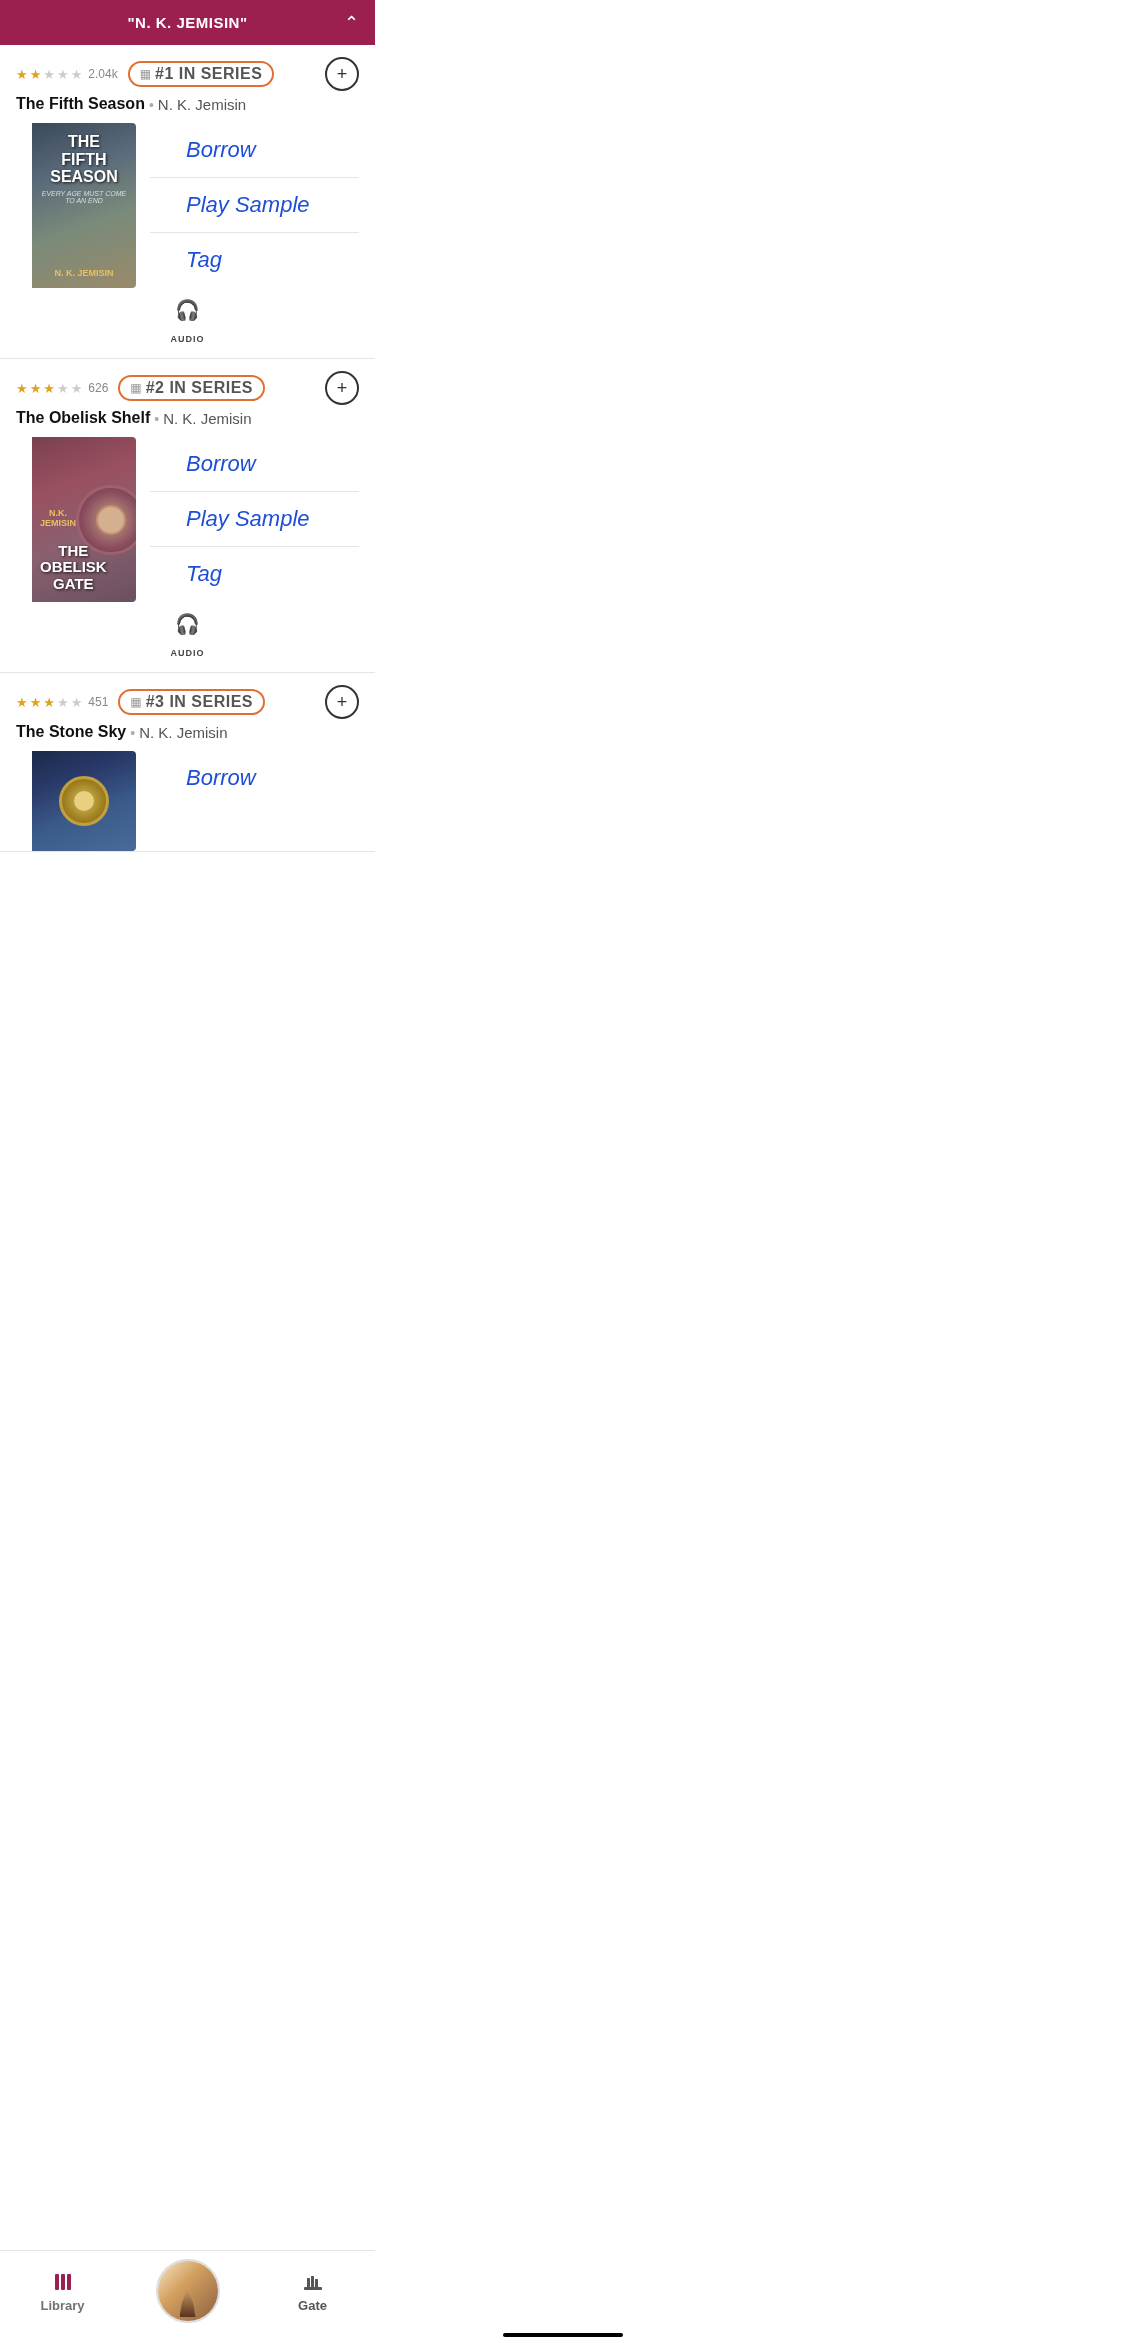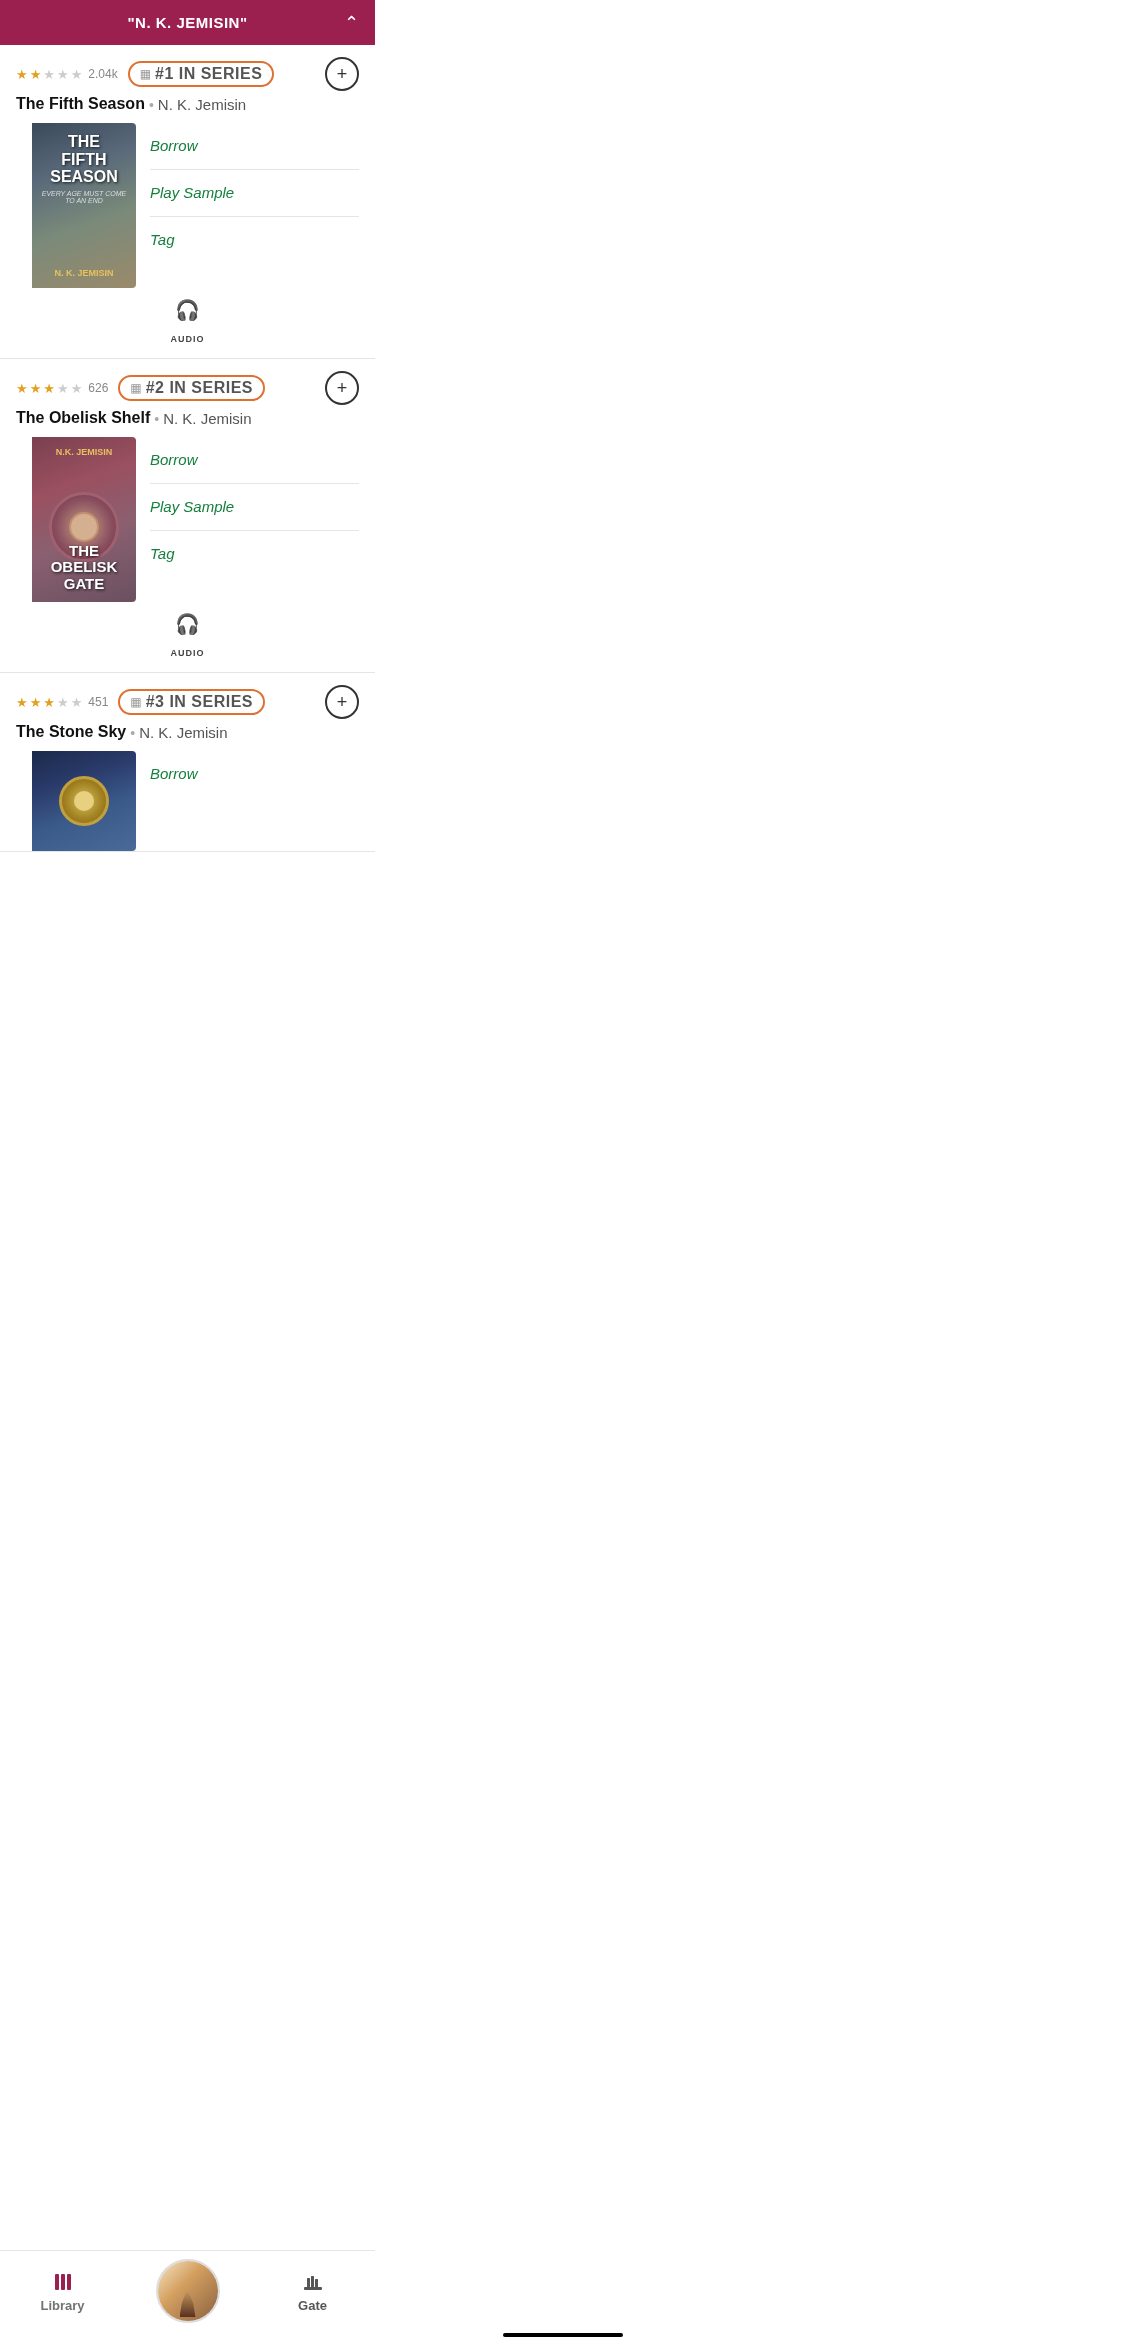--- a/index.html
+++ b/index.html
@@ -174,21 +174,21 @@
       font-weight: 700;
       text-align: center;
     }
 
     
     .cover-obelisk {
       background: linear-gradient(160deg, #7a4050 0%, #9a5060 30%, #8a6070 60%, #6a5060 100%);
       width: 100%;
       height: 100%;
       display: flex;
-      flex-direction: column;
+      flex-direction: row;
       align-items: center;
       justify-content: flex-start;
       padding: 10px 8px;
       position: relative;
     }
     .cover-obelisk-author {
       color: #e8c060;
       font-size: 9px;
       font-weight: 700;
       text-align: center;
@@ -226,23 +226,24 @@
 
     .action-item {
       padding: 14px 0;
       border-bottom: 1px solid #e5e5e5;
       cursor: pointer;
     }
     .action-item:last-child {
       border-bottom: none;
     }
     .action-label {
-      font-size: 15px;
+      font-size: 22px;
       font-style: italic;
-      color: #15803d;
+      color: #1d4ed8;
+      margin-left: 36px;
     }
 
     .audio-badge {
       display: flex;
       flex-direction: column;
       align-items: center;
       margin-top: 10px;
       margin-bottom: 14px;
     }
     .audio-icon {

